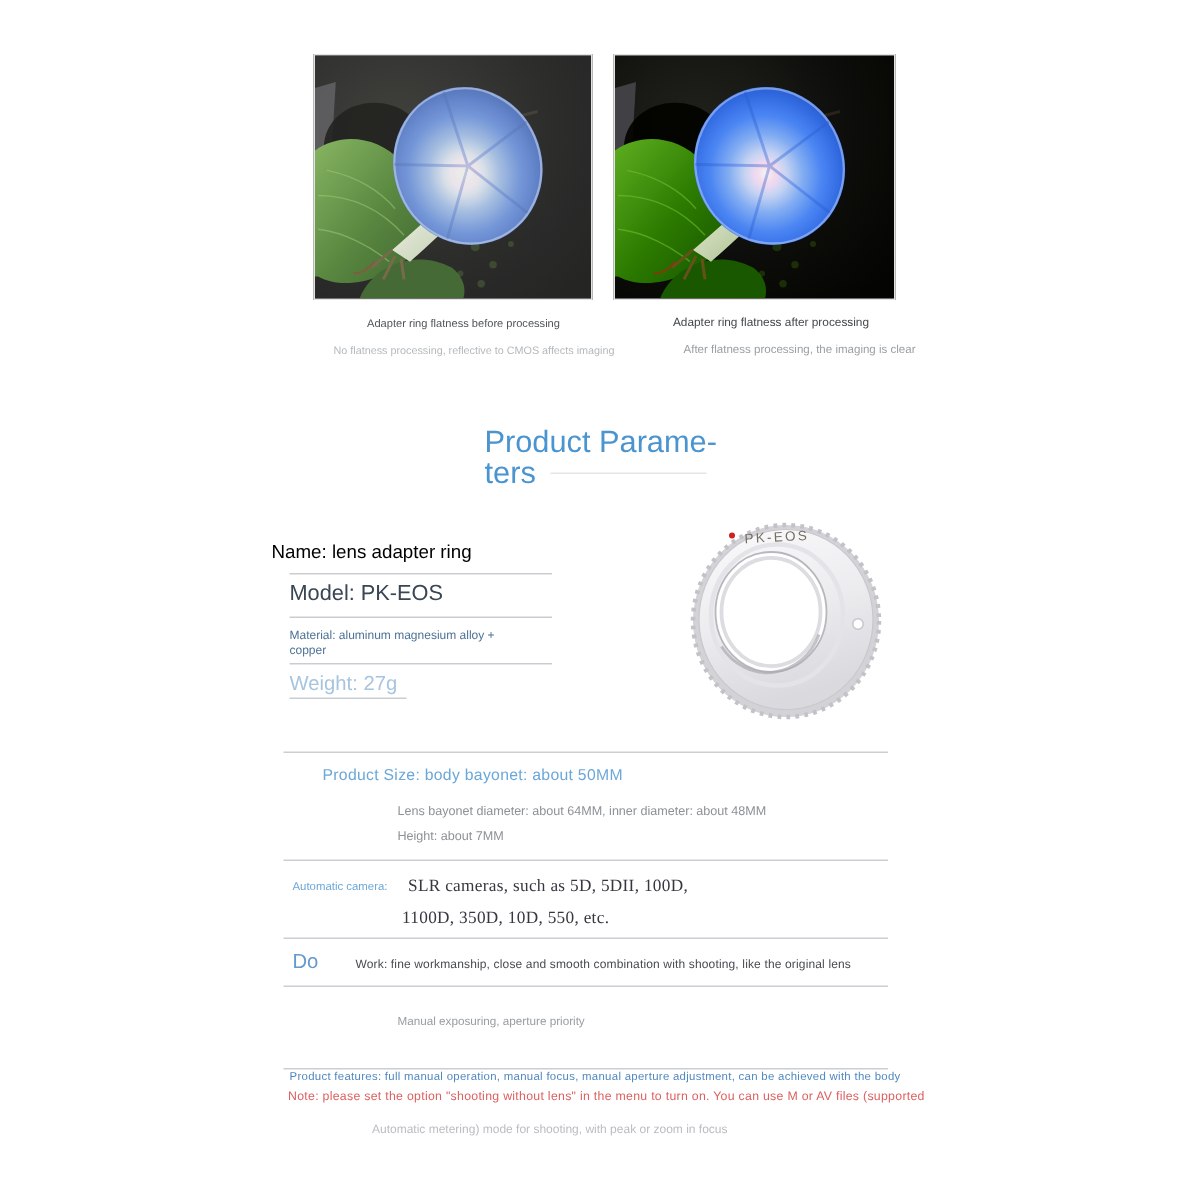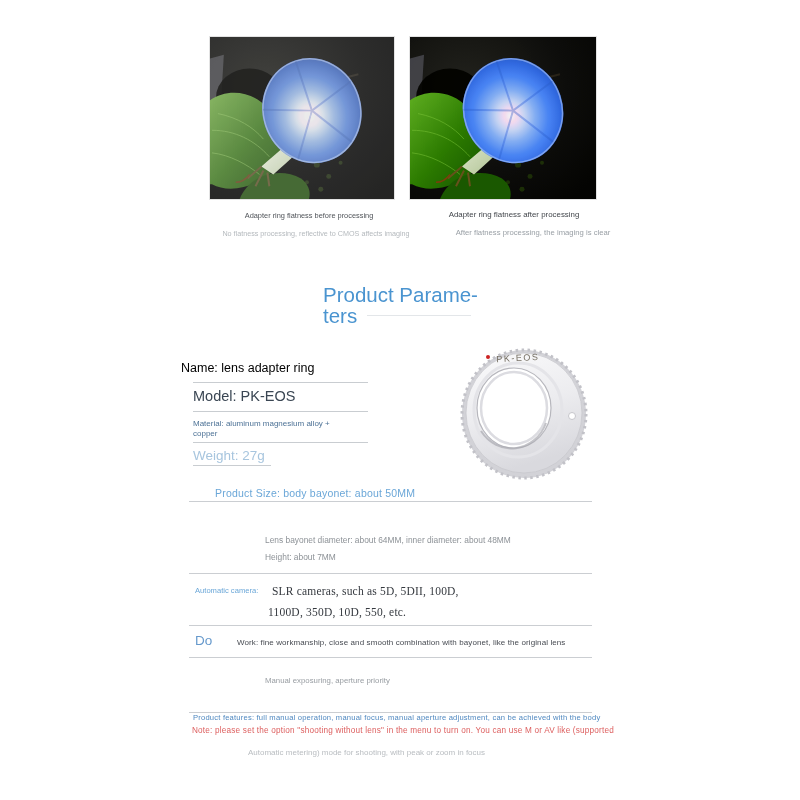--- a/index.html
+++ b/index.html
@@ -40,21 +40,21 @@
 
   
   .ring{left:458px;top:346px;width:133px;height:136px;}
   .ring svg{width:100%;height:100%;display:block;}
 
   
   .hline{position:absolute;left:189px;width:403px;height:1px;background:#cbced2;}
   .hl-1{top:501px;}.hl-2{top:573px;}.hl-3{top:625px;}.hl-4{top:657px;}.hl-5{top:712px;}
 
   
-  .size-heading {left:195px;top:487px;font-size:10.5px;color:#6ba7d8;letter-spacing:.2px;padding-left:20px;}
+  .size-heading {left:195px;top:511px;font-size:10.5px;color:#6ba7d8;letter-spacing:.2px;padding-left:20px;}
   .size-line1   {left:265px;top:535px;font-size:8.4px;color:#8d9297;}
   .size-line2   {left:265px;top:552px;font-size:8.4px;color:#8d9297;}
   .camera-label {left:195px;top:586px;font-size:7.6px;color:#6ba7d8;}
   .camera-lines {left:268px;top:581px;font-size:11.5px;line-height:21px;color:#35393f;letter-spacing:.2px;font-family:Liberation Serif, serif;}
   .camera-lines .l1{padding-left:4px;}
   .do-label  {left:195px;top:633px;font-size:13.5px;color:#6699cc;}
   .work-text {left:237px;top:638px;font-size:8px;color:#474b52;letter-spacing:.1px;}
   .features-heading{left:193px;top:669px;font-size:7.6px;color:#4f88c0;letter-spacing:.2px;margin-top:44px;}
   .features-sub    {left:265px;top:676px;font-size:7.8px;color:#989da2;}
   .note-line1{left:192px;top:726px;font-size:8.2px;color:#dd5f5f;letter-spacing:.2px;}
@@ -249,21 +249,21 @@
   <div class="abs size-line1">Lens bayonet diameter: about 64MM, inner diameter: about 48MM</div>
   <div class="abs size-line2">Height: about 7MM</div>
 
   <div class="abs camera-label">Automatic camera:</div>
   <div class="abs camera-lines">
     <div class="l1">SLR cameras, such as 5D, 5DII, 100D,</div>
     <div class="l2">1100D, 350D, 10D, 550, etc.</div>
   </div>
 
   <div class="abs do-label">Do</div>
-  <div class="abs work-text">Work: fine workmanship, close and smooth combination with bayonet, like the original lens</div>
+  <div class="abs work-text">Work: fine workmanship, close and smooth combination with shooting, like the original lens</div>
 
   <div class="abs features-heading">Product features: full manual operation, manual focus, manual aperture adjustment, can be achieved with the body</div>
   <div class="abs features-sub">Manual exposuring, aperture priority</div>
 
-  <div class="abs note-line1">Note: please set the option "shooting without lens" in the menu to turn on. You can use M or AV like (supported</div>
+  <div class="abs note-line1">Note: please set the option "shooting without lens" in the menu to turn on. You can use M or AV files (supported</div>
   <div class="abs note-line2">Automatic metering) mode for shooting, with peak or zoom in focus</div>
 
 </div>
 
 </body></html>

